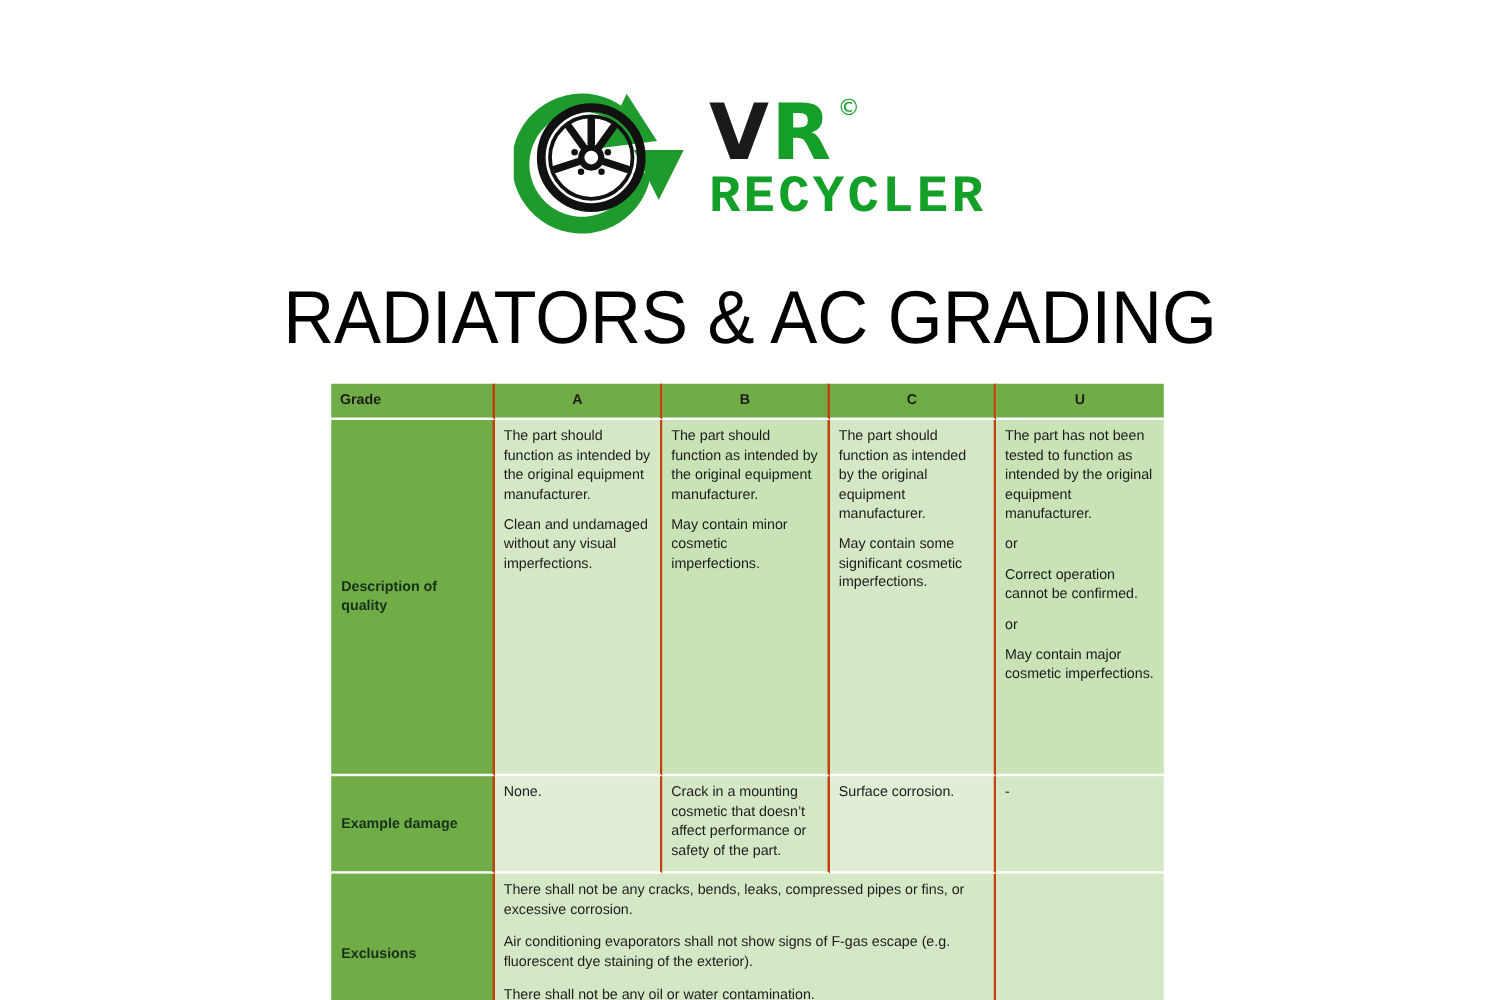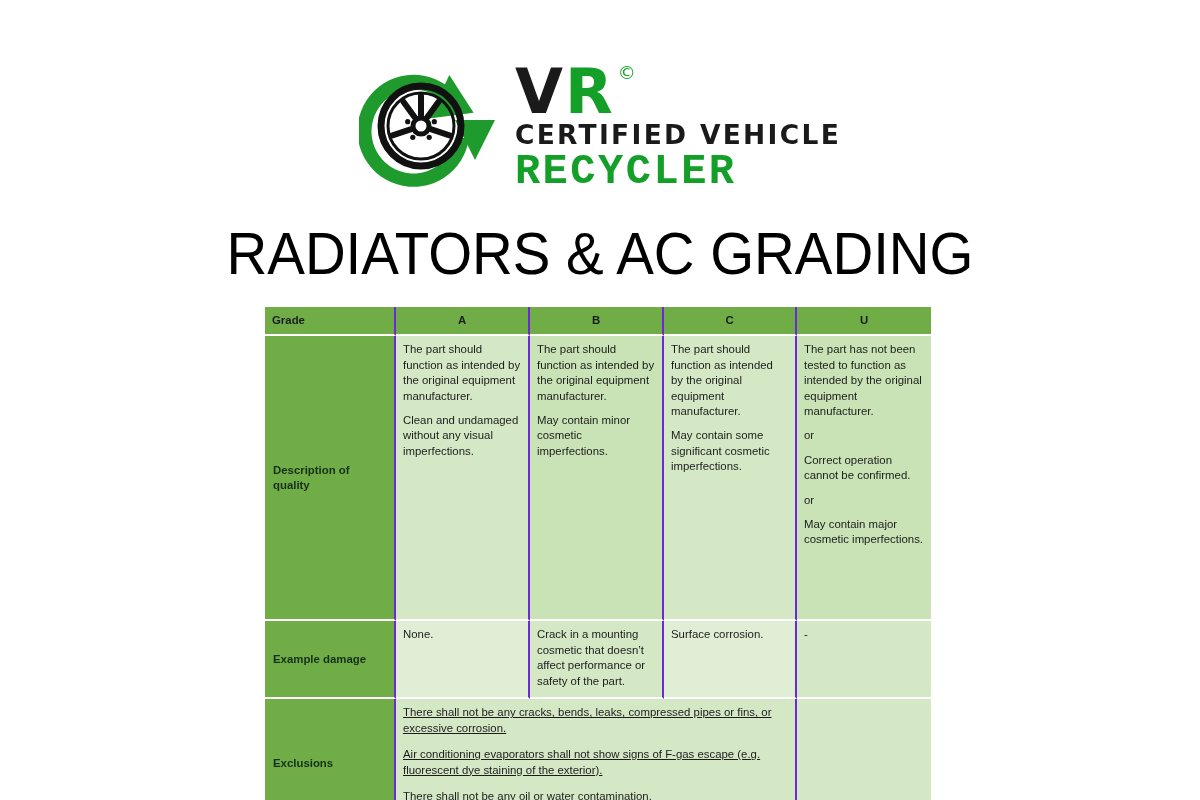--- a/index.html
+++ b/index.html
@@ -113,21 +113,21 @@
   .grade-table col.c-b { width: 134px; }
   .grade-table col.c-c { width: 133px; }
   .grade-table col.c-u { width: 134px; }
 
   .grade-table th, .grade-table td {
     vertical-align: top;
     padding: 6px 7px 6px 7px;
     font-size: 11.4px;
     line-height: 1.35;
     color: #1c1c1c;
-    border-right: 2px solid #6d28d9;
+    border-right: 2px solid #c2410c;
     border-bottom: 2px solid #ffffff;
   }
   .grade-table tr > *:last-child { border-right: none; }
 
   thead th {
     background: #70ad47;
     height: 29px;
     padding-top: 8px;
     font-weight: bold;
     font-size: 11.4px;
@@ -155,21 +155,21 @@
 
   td.cell p { margin: 0 0 9px 0; }
   td.cell p:last-child { margin-bottom: 0; }
 
   tr.r-desc td.cell { height: 285px; }
   tr.r-example td.cell,
   tr.r-example td.rowlabel { height: 78px; }
   tr.r-excl td.cell,
   tr.r-excl td.rowlabel { height: 110px; }
   tr.r-excl td.cell.wide { vertical-align: middle; }
-  tr.r-excl td.cell.wide p { margin-bottom: 11px; text-decoration: underline; }
+  tr.r-excl td.cell.wide p { margin-bottom: 11px; }
   tr.r-excl td.cell.wide p:last-child { margin-bottom: 18px; }
 </style>
 </head>
 <body>
 
 <div class="page">
 
   <div class="logo-block">
     <div class="logo-inner">
 
@@ -199,21 +199,20 @@
           </g>
         </g>
       </svg>
 
       <div class="logo-words">
         <div class="logo-row1">
           <span class="blk">V</span>
             <span class="grn">R</span>
             <span class="logo-copy">©</span>
         </div>
-        <div class="logo-row2">CERTIFIED VEHICLE</div>
         <div class="logo-row3">RECYCLER</div>
       </div>
     </div>
   </div>
 
   <div class="page-title">RADIATORS &amp; AC GRADING</div>
 
   <table class="grade-table">
     <colgroup>
       <col class="c-label">

